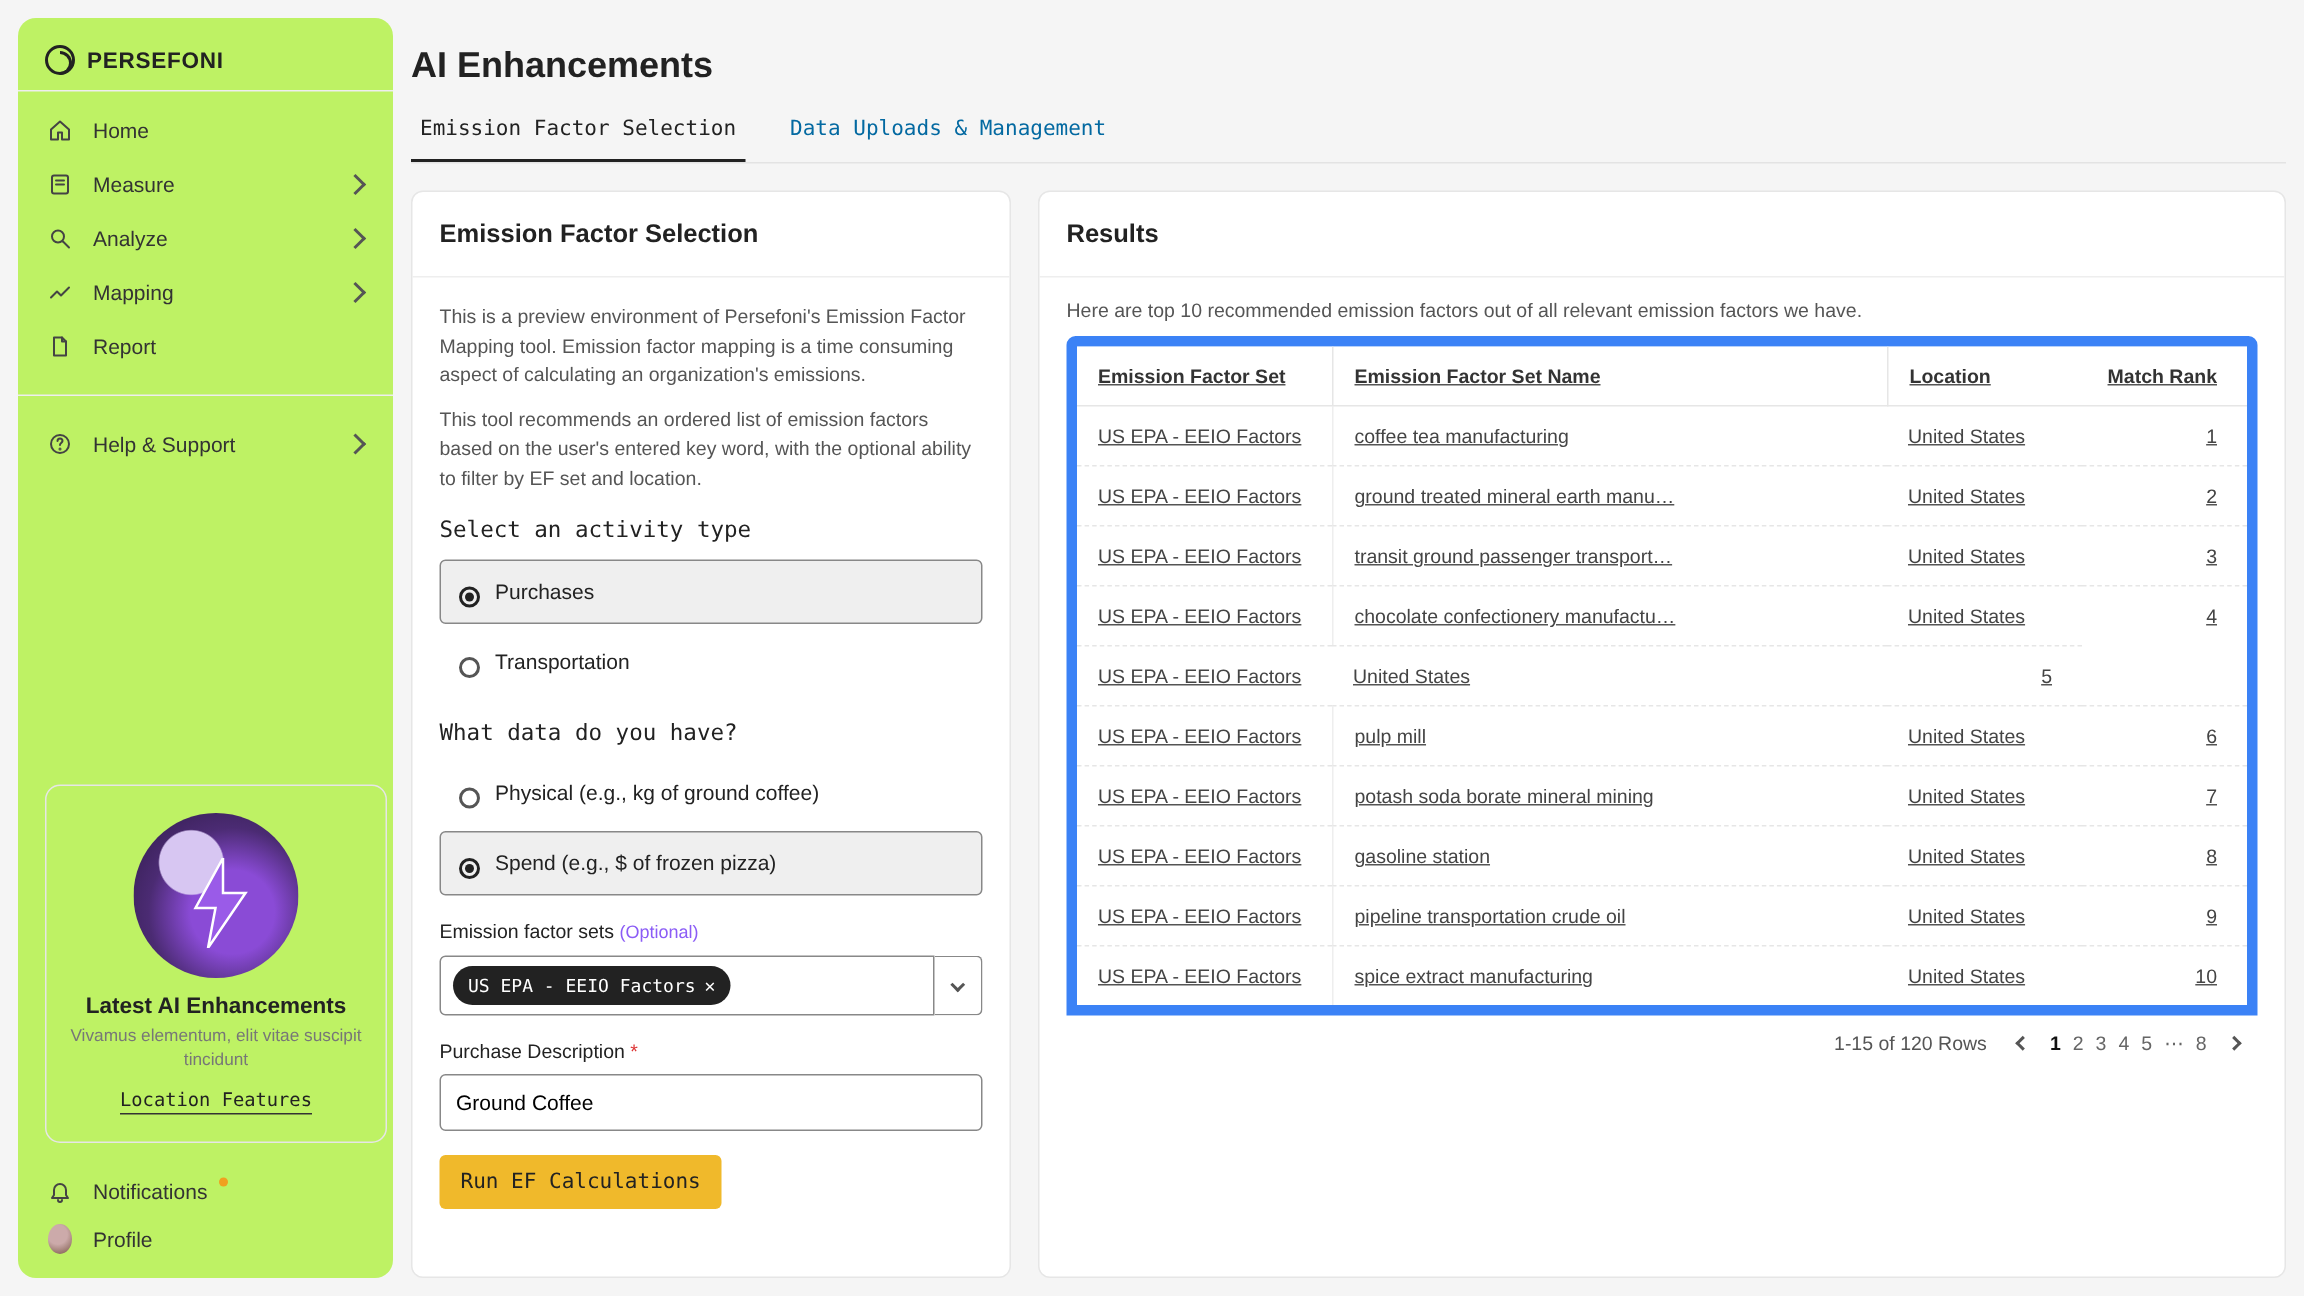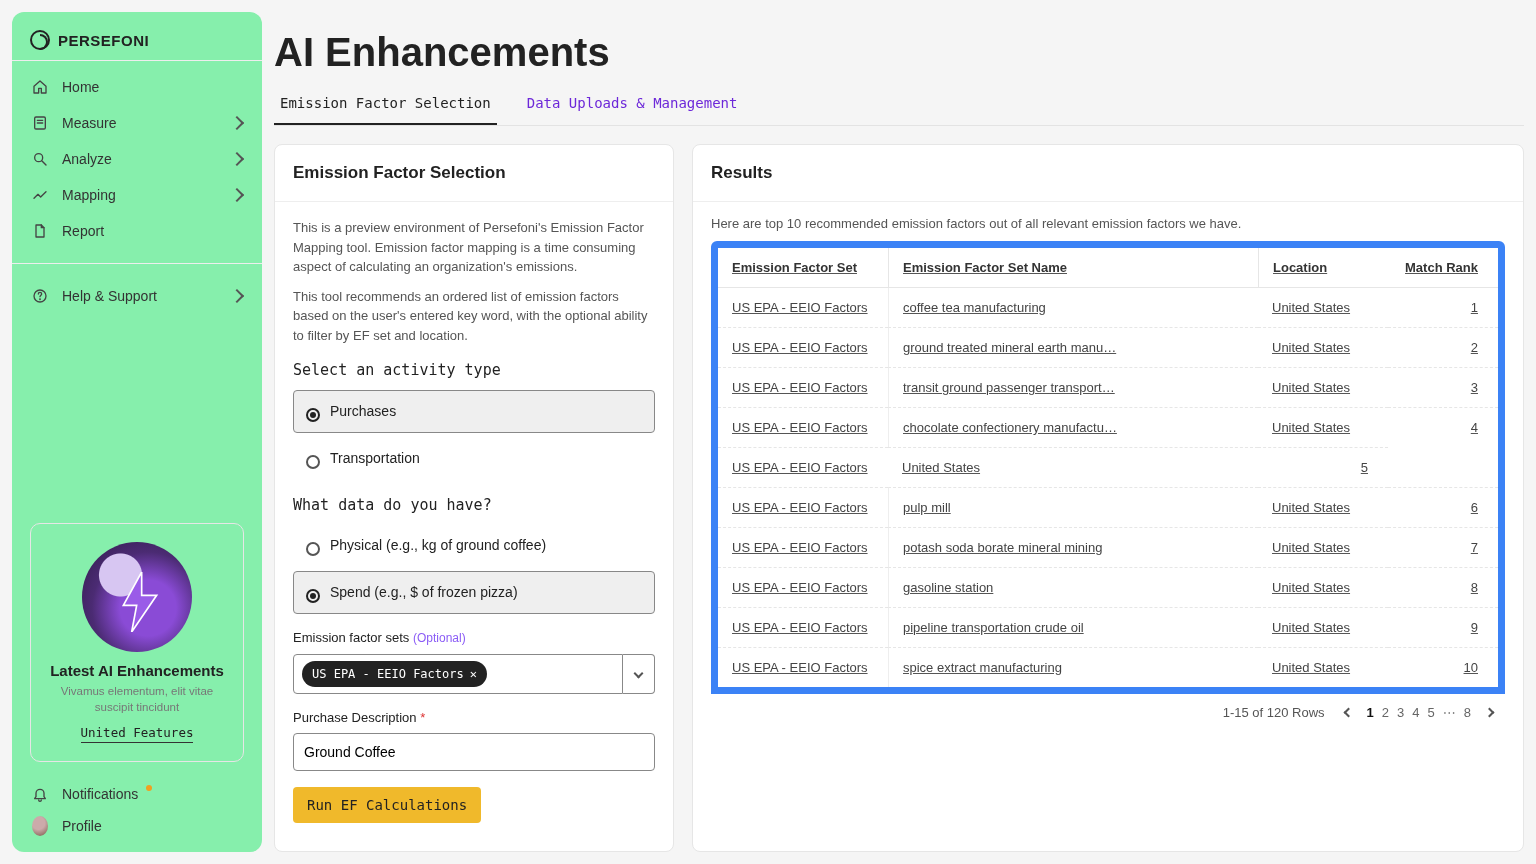--- a/index.html
+++ b/index.html
@@ -1,49 +1,49 @@
 <!DOCTYPE html>
 <html><head>
 <meta charset="utf-8">
 <style>
   * { box-sizing: border-box; margin: 0; padding: 0; }
   html, body { width: 1536px; height: 864px; font-family: -apple-system, BlinkMacSystemFont, 'Segoe UI', Arial, sans-serif; background:#f5f5f5; color:#222; }
   .app { display:flex; height:100%; width:100%; padding:12px; gap:12px; }
   
-  .sidebar { width:250px; background:#86efac; border-radius:12px; display:flex; flex-direction:column; padding:0; }
+  .sidebar { width:250px; background:#bef264; border-radius:12px; display:flex; flex-direction:column; padding:0; }
   .logo-wrap { padding:18px 18px 10px 18px; border-bottom:1px solid #eee; }
   .logo { display:flex; align-items:center; gap:8px; font-weight:700; font-size:15px; letter-spacing:0.5px; }
   .logo-mark { width:20px; height:20px; border:2px solid #222; border-radius:50%; position:relative; }
   .logo-mark::after { content:""; position:absolute; left:8px; top:2px; width:6px; height:12px; border:2px solid #222; border-radius:0 12px 12px 0; border-left:none;}
   .nav { padding:8px 0;text-align:right; }
   .nav-item { display:flex; align-items:center; justify-content:space-between; padding:10px 20px; font-size:14px; color:#333; cursor:pointer; }
   .nav-item .nav-left { display:flex; align-items:center; gap:14px; }
   .nav-icon { width:16px; height:16px; display:inline-flex; align-items:center; justify-content:center; color:#444; }
   .nav-sep { height:1px; background:#eee; margin:6px 0; }
   .chev { width:10px; height:10px; border-right:2px solid #555; border-bottom:2px solid #555; transform:rotate(-45deg); }
   .sidebar-spacer { flex:1; }
-  .promo { margin:12px 18px 12px 18px; border:1px solid #e6e6e6; border-radius:10px; padding:18px 14px; text-align:center; }
+  .promo { margin:12px 4px 12px 18px; border:1px solid #e6e6e6; border-radius:10px; padding:18px 14px; text-align:center; }
   .promo-img { width:110px; height:110px; margin:0 auto 10px; border-radius:50%; background:
       radial-gradient(circle at 35% 30%, #d7c6f2 0 20%, transparent 21%),
       radial-gradient(circle at 60% 60%, #8a4bd6 0 30%, #4b2b73 60%, #2e1a47 100%);
       position:relative; }
   .promo-bolt { position:absolute; left:38px; top:30px; width:40px; height:60px; }
   .promo-title { font-weight:600; font-size:15px; margin-bottom:4px; }
   .promo-desc { font-size:11.5px; color:#777; line-height:1.4; }
   .promo-link { display:inline-block; margin-top:10px; font-family:ui-monospace,Menlo,monospace; font-size:12.5px; border-bottom:1px solid #333; padding-bottom:2px; cursor:pointer; }
   .side-footer { padding:4px 0 10px 0; }
   .side-footer .nav-item { padding:8px 20px; }
   .bell-dot { width:6px; height:6px; background:#f0a020; border-radius:50%; position:relative; left:-6px; top:-6px; }
   .avatar { width:20px; height:20px; border-radius:50%; background:radial-gradient(circle at 40% 35%, #caa 0 40%, #754 100%); }
 
   
   .main { flex:1; display:flex; flex-direction:column; }
-  .page-title { font-size:40px; font-weight:700; padding:18px 0 10px 0; }
+  .page-title { font-size:24px; font-weight:700; padding:18px 0 10px 0; }
   .tabs { display:flex; gap:24px; border-bottom:1px solid #e3e3e3; font-family:ui-monospace,Menlo,monospace; font-size:14px; }
-  .tab { padding:10px 6px 12px 6px; color:#6d28d9; cursor:pointer; }
+  .tab { padding:10px 6px 12px 6px; color:#0369a1; cursor:pointer; }
   .tab.active { color:#222; border-bottom:2px solid #222; }
   .panels { display:flex; gap:0; margin-top:18px; flex:1; min-height:0; }
   .panel { background:#fff; border:1px solid #e6e6e6; border-radius:8px; display:flex; flex-direction:column; }
   .panel.form { width:400px; margin-right:18px; }
   .panel.results { flex:1; }
   .panel-header { padding:18px 18px; border-bottom:1px solid #eee; font-weight:600; font-size:17px; }
   .panel-body { padding:16px 18px; font-size:13px; color:#555; overflow:auto; }
   .form .panel-body { line-height:1.5; }
   .form p { margin-bottom:10px; }
   .section-label { font-family:ui-monospace,Menlo,monospace; font-size:15px; color:#222; margin-top:14px; margin-bottom:8px; }
@@ -171,21 +171,21 @@
       </nav>
     <div class="sidebar-spacer"></div>
     <div class="promo">
       <div class="promo-img">
         <svg class="promo-bolt" viewBox="0 0 24 36">
           <path d="M13 0 L2 20 L10 20 L7 36 L22 14 L13 14 Z" fill="#9a5be8" stroke="#fff" stroke-width="1"></path>
         </svg>
       </div>
       <div class="promo-title">Latest AI Enhancements</div>
       <div class="promo-desc">Vivamus elementum, elit vitae suscipit tincidunt</div>
-      <span class="promo-link">United Features</span>
+      <span class="promo-link">Location Features</span>
     </div>
     <div class="side-footer" id="nav-footer">
         <div class="nav-item">
           <span class="nav-left">
             <span class="nav-icon">
               <svg width="16" height="16" viewBox="0 0 24 24" fill="none" stroke="currentColor" stroke-width="2" stroke-linecap="round" stroke-linejoin="round">
                 <path d="M6 16 V11 a6 6 0 0 1 12 0 V16 l2 3 H4 Z"></path>
                 <path d="M10 21a2 2 0 0 0 4 0"></path>
               </svg>
             </span>

